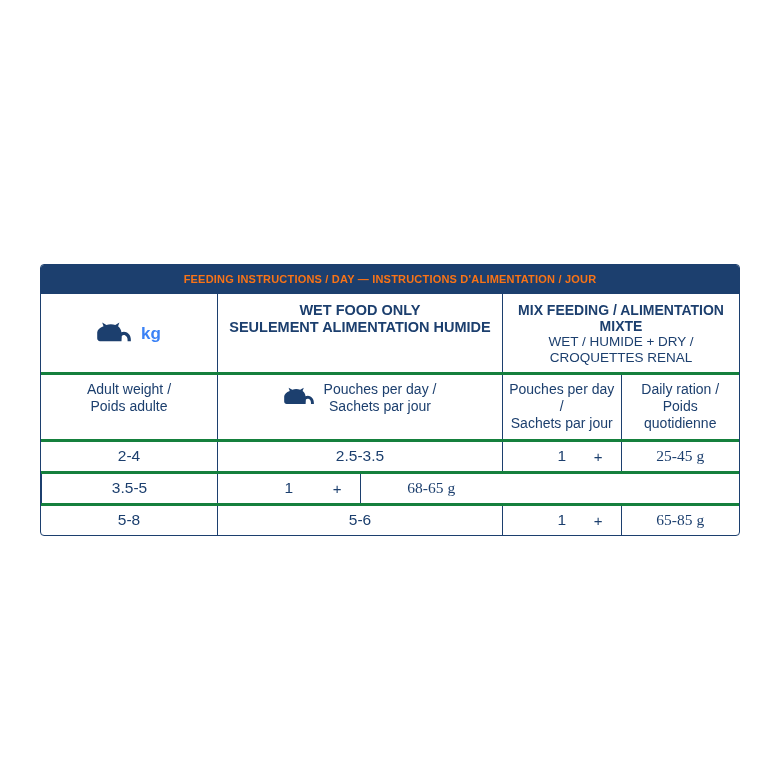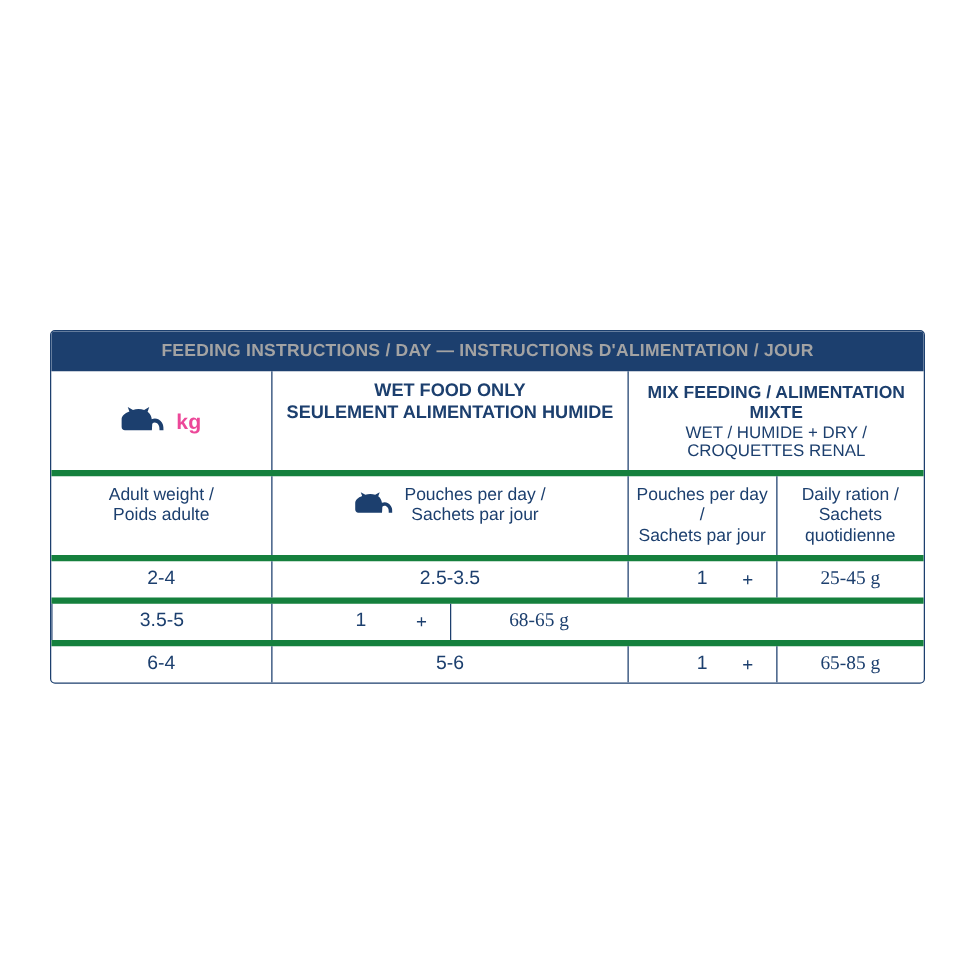--- a/index.html
+++ b/index.html
@@ -21,52 +21,52 @@
     top: 264px;
     width: 700px;
     box-sizing: border-box;
     border: 1px solid #1c3f6e;
     border-radius: 4px;
     overflow: hidden;
     background: #ffffff;
   }
   .title-bar {
     background: #1c3f6e;
-    color: #a3a3a3;
+    color: #f97316;
     text-align: center;
     font-weight: bold;
-    font-size: 14px;
+    font-size: 11px;
     letter-spacing: 0.2px;
     padding: 8px 4px 9px;
     line-height: 1.1;
   }
   .grid {
     display: grid;
     grid-template-columns: 176px 285px 1fr;
   }
   .cell {
     box-sizing: border-box;
     padding: 4px 6px;
     text-align: center;
   }
   .vdiv { border-left: 1px solid #1c3f6e; }
-  .hdiv { border-top: 5px solid #15803d; }
+  .hdiv { border-top: 3px solid #15803d; }
 
   
   .hdr1-left {
     display: flex;
     align-items: center;
     justify-content: center;
     gap: 10px;
     padding: 9px 6px 7px;
   }
   .kg-label {
     font-size: 17px;
     font-weight: bold;
-    color: #ec4899;
+    color: #3b82f6;
   }
   .cat-icon { display: block; }
   .hdr-bold {
     font-weight: bold;
     font-size: 14.5px;
     line-height: 1.15;
     padding: 8px 6px 7px;
   }
   .hdr-mix {
     padding: 8px 6px 7px;
@@ -178,21 +178,21 @@
     </div>
     <div class="vdiv">
       <div class="mix-sub">
         <div class="mx">
           <div>Pouches per day /</div>
           <div>Sachets par jour</div>
         </div>
         <div class="splitline"></div>
         <div class="mx">
           <div>Daily ration /</div>
-          <div>Sachets quotidienne</div>
+          <div>Poids quotidienne</div>
         </div>
       </div>
     </div>
   </div>
 
   <div class="grid hdiv">
     <div class="cell data">2-4</div>
     <div class="cell vdiv data">2.5-3.5</div>
     <div class="vdiv">
       <div class="mix-data">
@@ -214,21 +214,21 @@
           <span>1</span>
           <span class="plus">+</span>
         </div>
         <div class="splitline" style="background:#1c3f6e;width:1px;height:100%"></div>
         <div class="ration">68-65 g</div>
       </div>
     </div>
   </div>
 
   <div class="grid hdiv">
-    <div class="cell data">6-4</div>
+    <div class="cell data">5-8</div>
     <div class="cell vdiv data">5-6</div>
     <div class="vdiv">
       <div class="mix-data">
         <div class="pouches">
           <span>1</span>
           <span class="plus">+</span>
         </div>
         <div class="splitline" style="background:#1c3f6e;width:1px;height:100%"></div>
         <div class="ration">65-85 g</div>
       </div>

